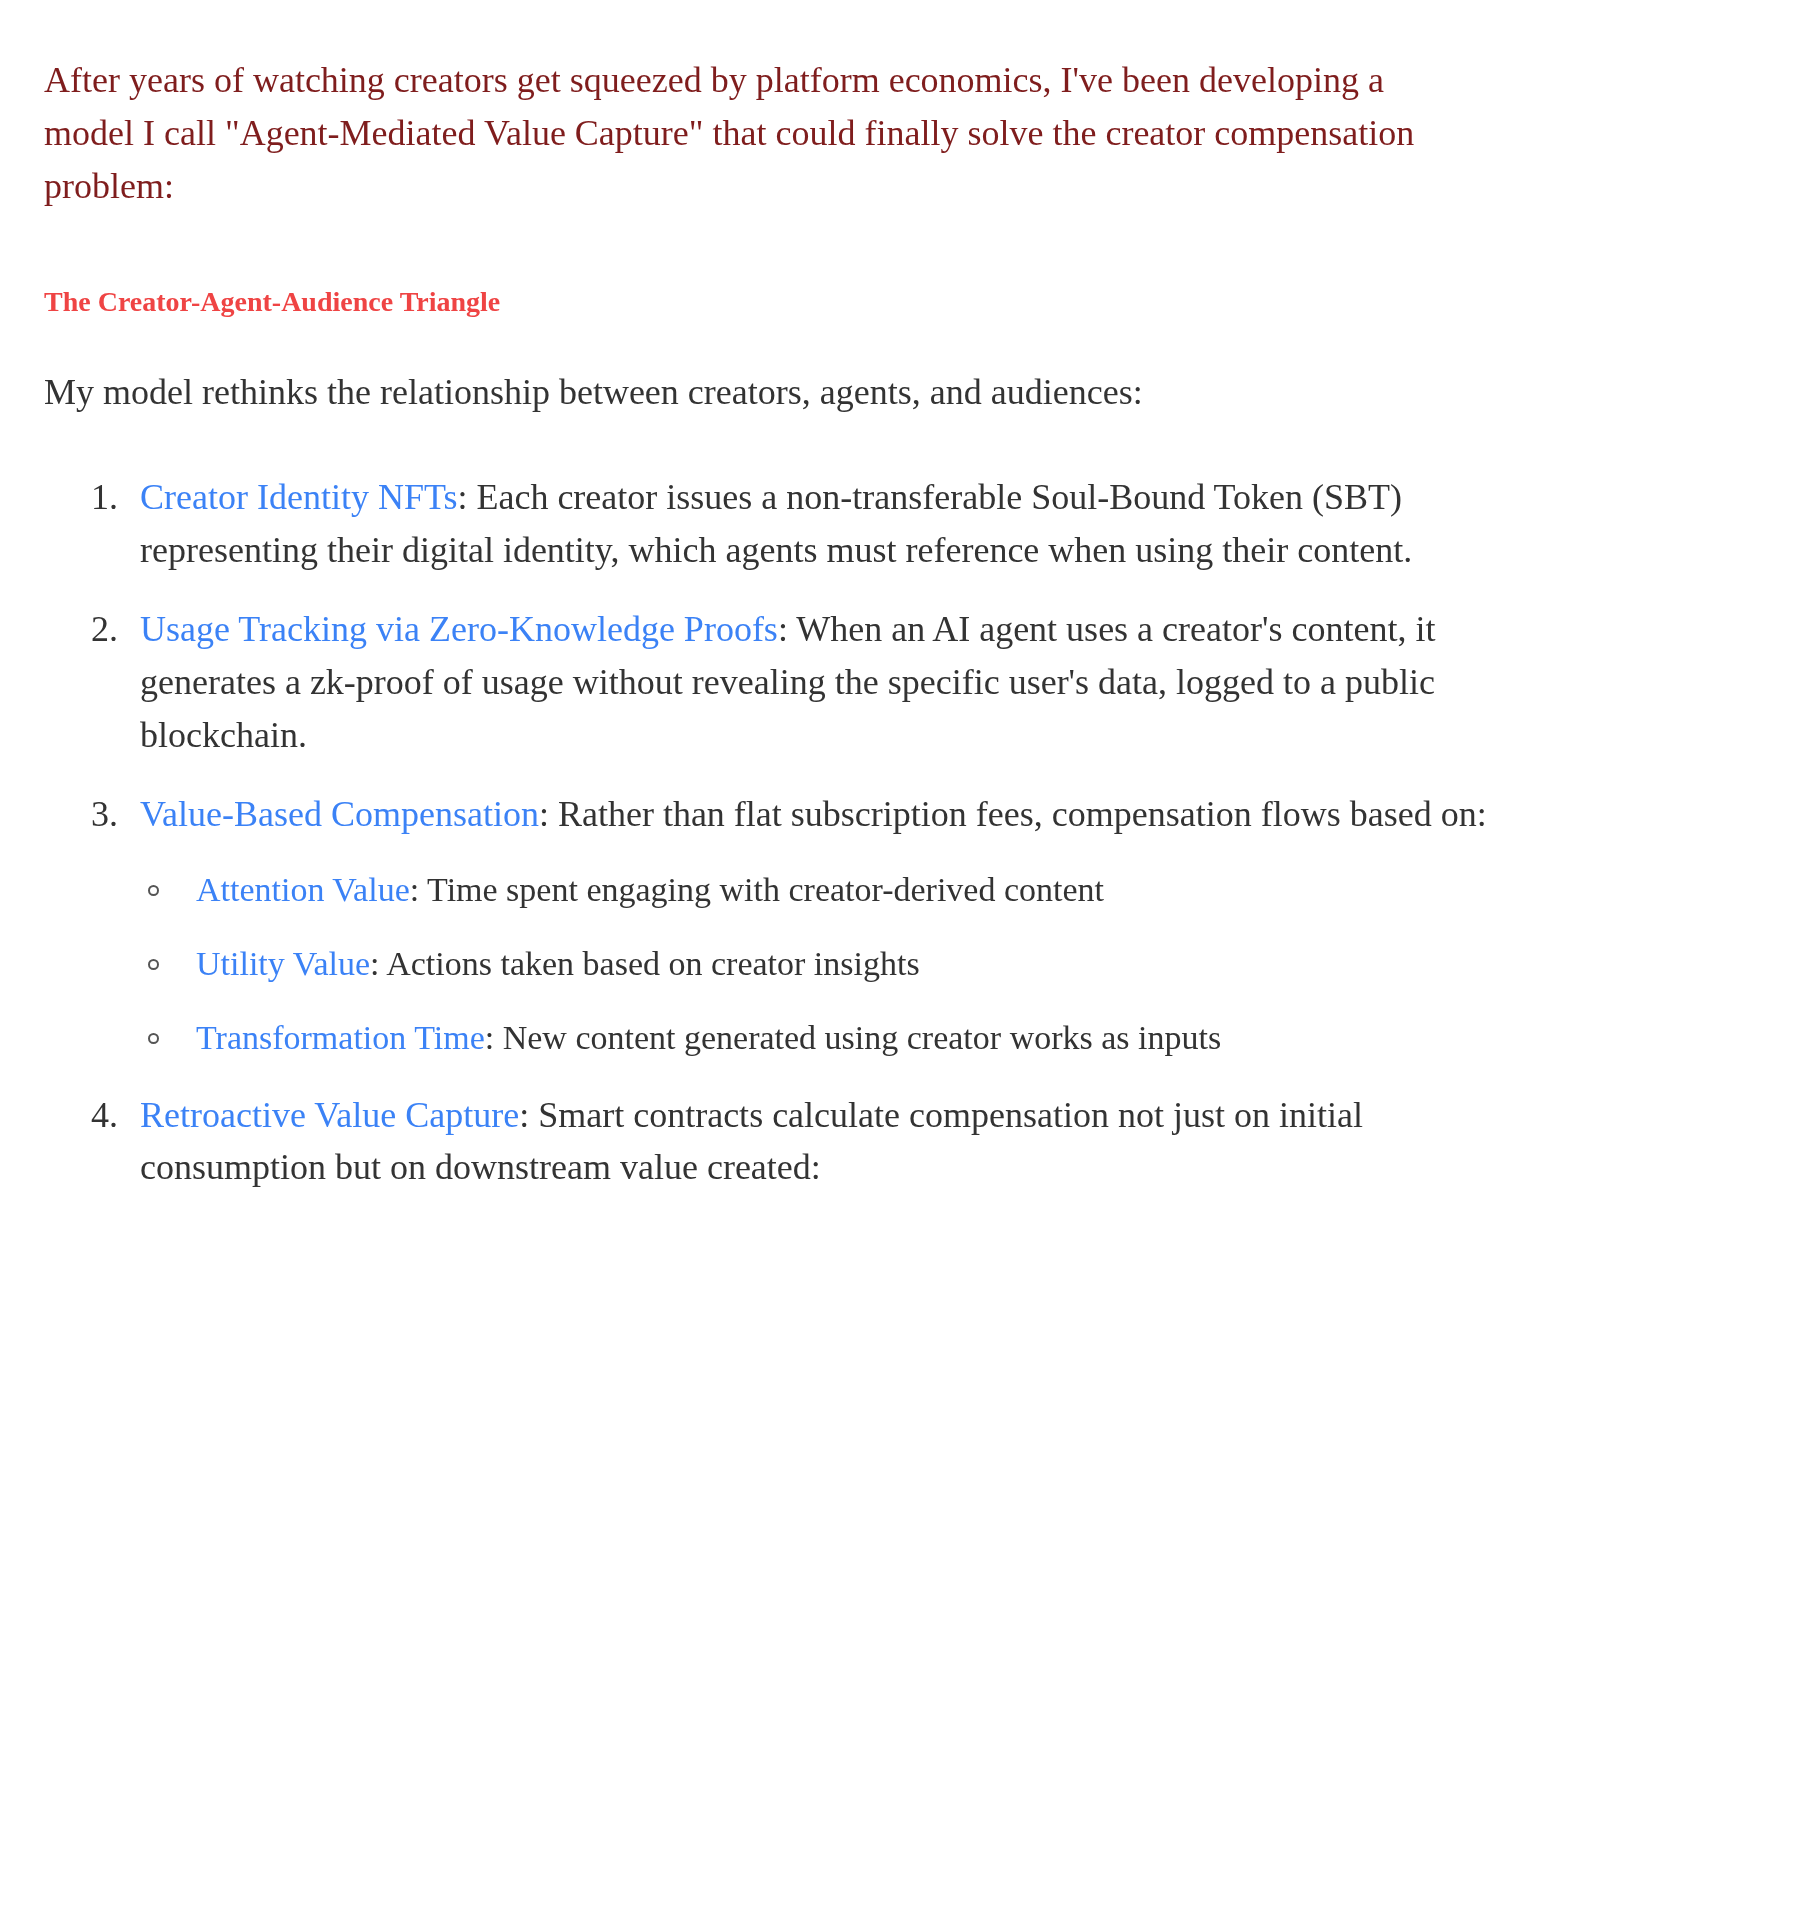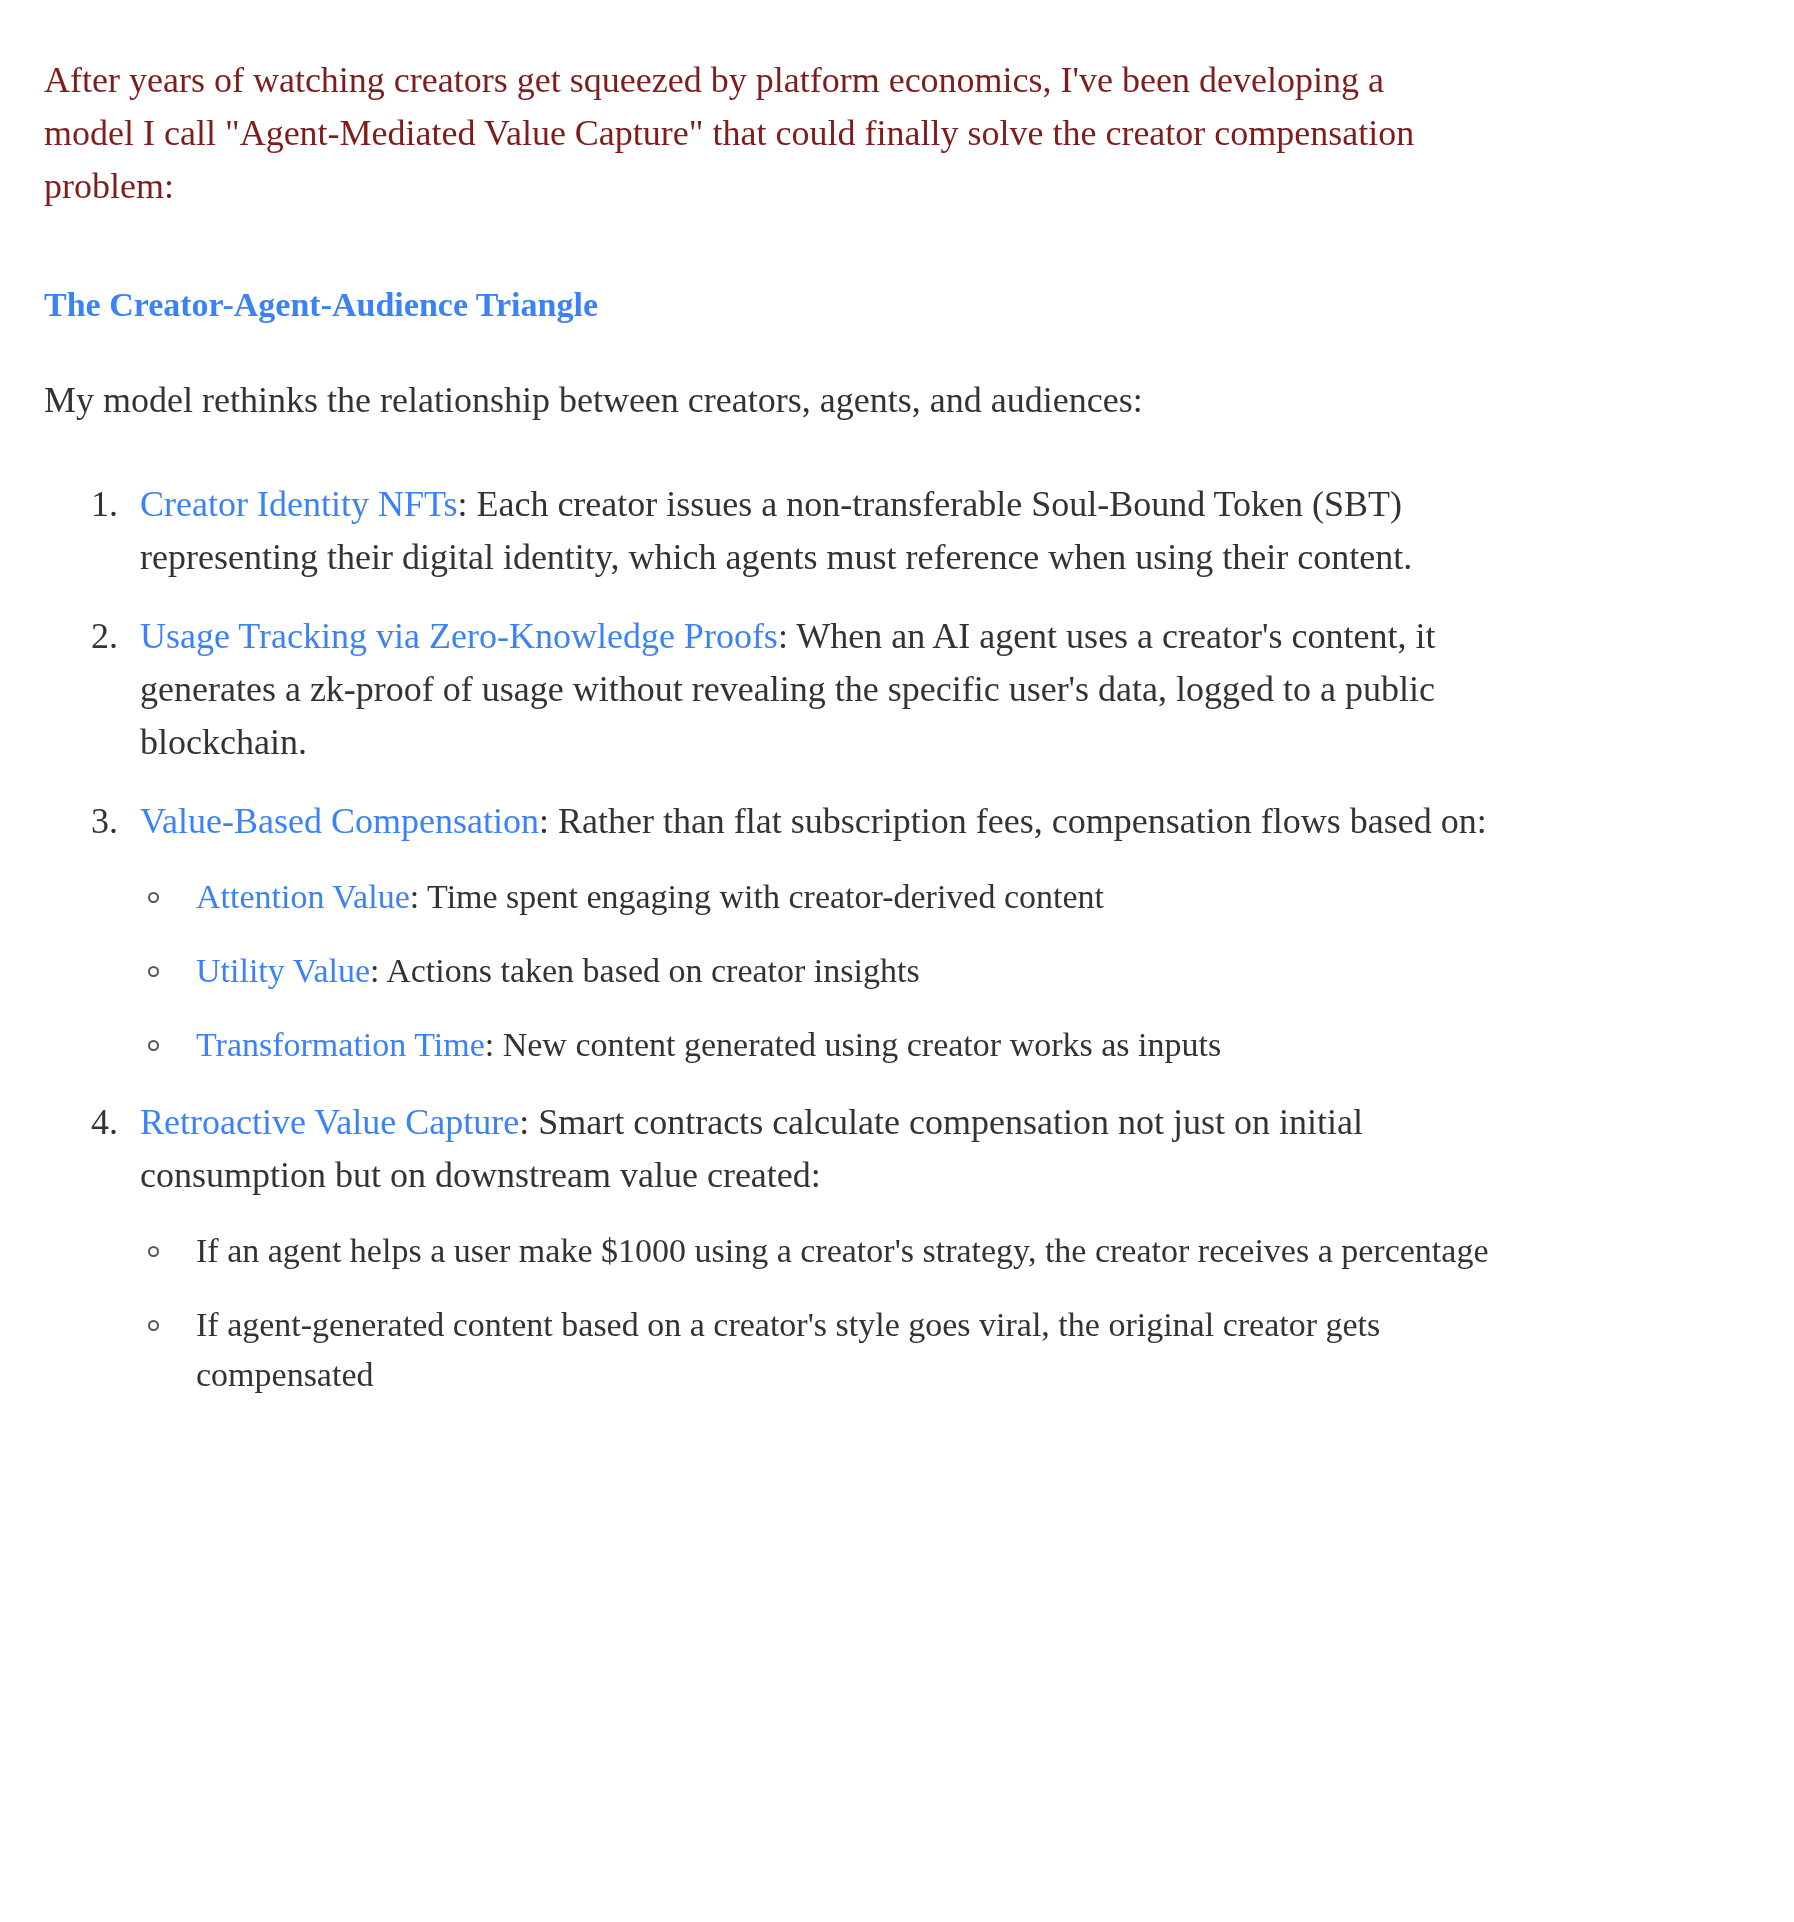--- a/index.html
+++ b/index.html
@@ -33,24 +33,24 @@
 
   .intro-paragraph {
     font-size: 36px;
     line-height: 1.47;
     margin: 48px 0 0 0;
     color: #7f1d1d;
     max-width: 1430px;
   }
 
   .section-heading {
-    font-size: 34px;
+    font-size: 28px;
     line-height: 1.2;
     font-weight: 700;
-    color: #3b82f6;
+    color: #ef4444;
     margin: 72px 0 0 0;
   }
 
   .lead-paragraph {
     font-size: 36px;
     line-height: 1.47;
     margin: 48px 0 0 0;
     color: #333333;
     max-width: 1450px;
   }
@@ -147,21 +147,17 @@
       <span class="item-body"><span class="term">Value-Based Compensation</span><span class="desc">: Rather than flat subscription fees, compensation flows based on:</span></span>
       <ul class="sub-list">
         <li class="sub-item"><span class="term">Attention Value</span><span class="desc">: Time spent engaging with creator-derived content</span></li>
         <li class="sub-item"><span class="term">Utility Value</span><span class="desc">: Actions taken based on creator insights</span></li>
         <li class="sub-item"><span class="term">Transformation Time</span><span class="desc">: New content generated using creator works as inputs</span></li>
       </ul>
     </li>
 
     <li class="numbered-item">
       <span class="item-body"><span class="term">Retroactive Value Capture</span><span class="desc">: Smart contracts calculate compensation not just on initial consumption but on downstream value created:</span></span>
-      <ul class="sub-list">
-        <li class="sub-item"><span class="desc">If an agent helps a user make $1000 using a creator's strategy, the creator receives a percentage</span></li>
-        <li class="sub-item"><span class="desc">If agent-generated content based on a creator's style goes viral, the original creator gets compensated</span></li>
-      </ul>
     </li>
 
   </ol>
 
 </article>
 
 </body></html>

